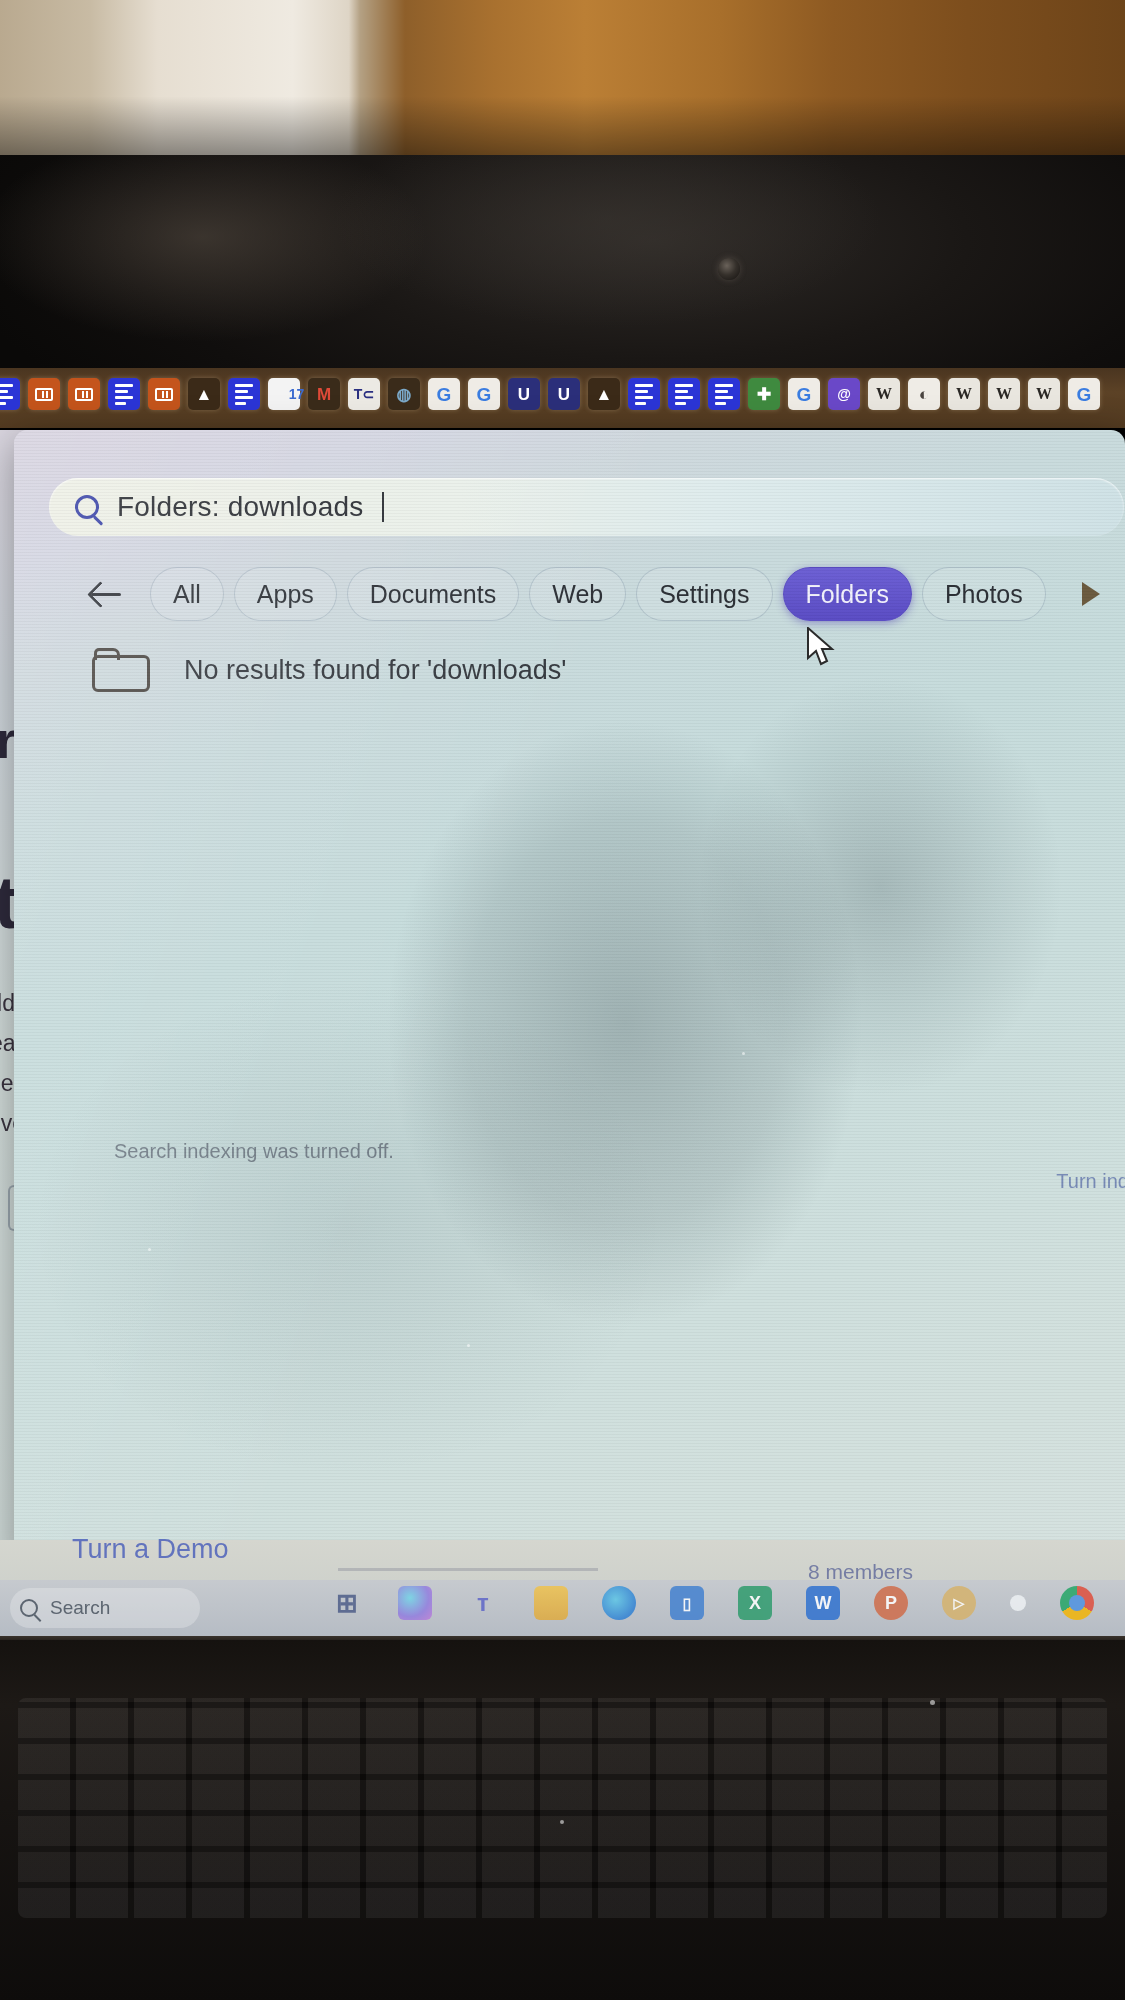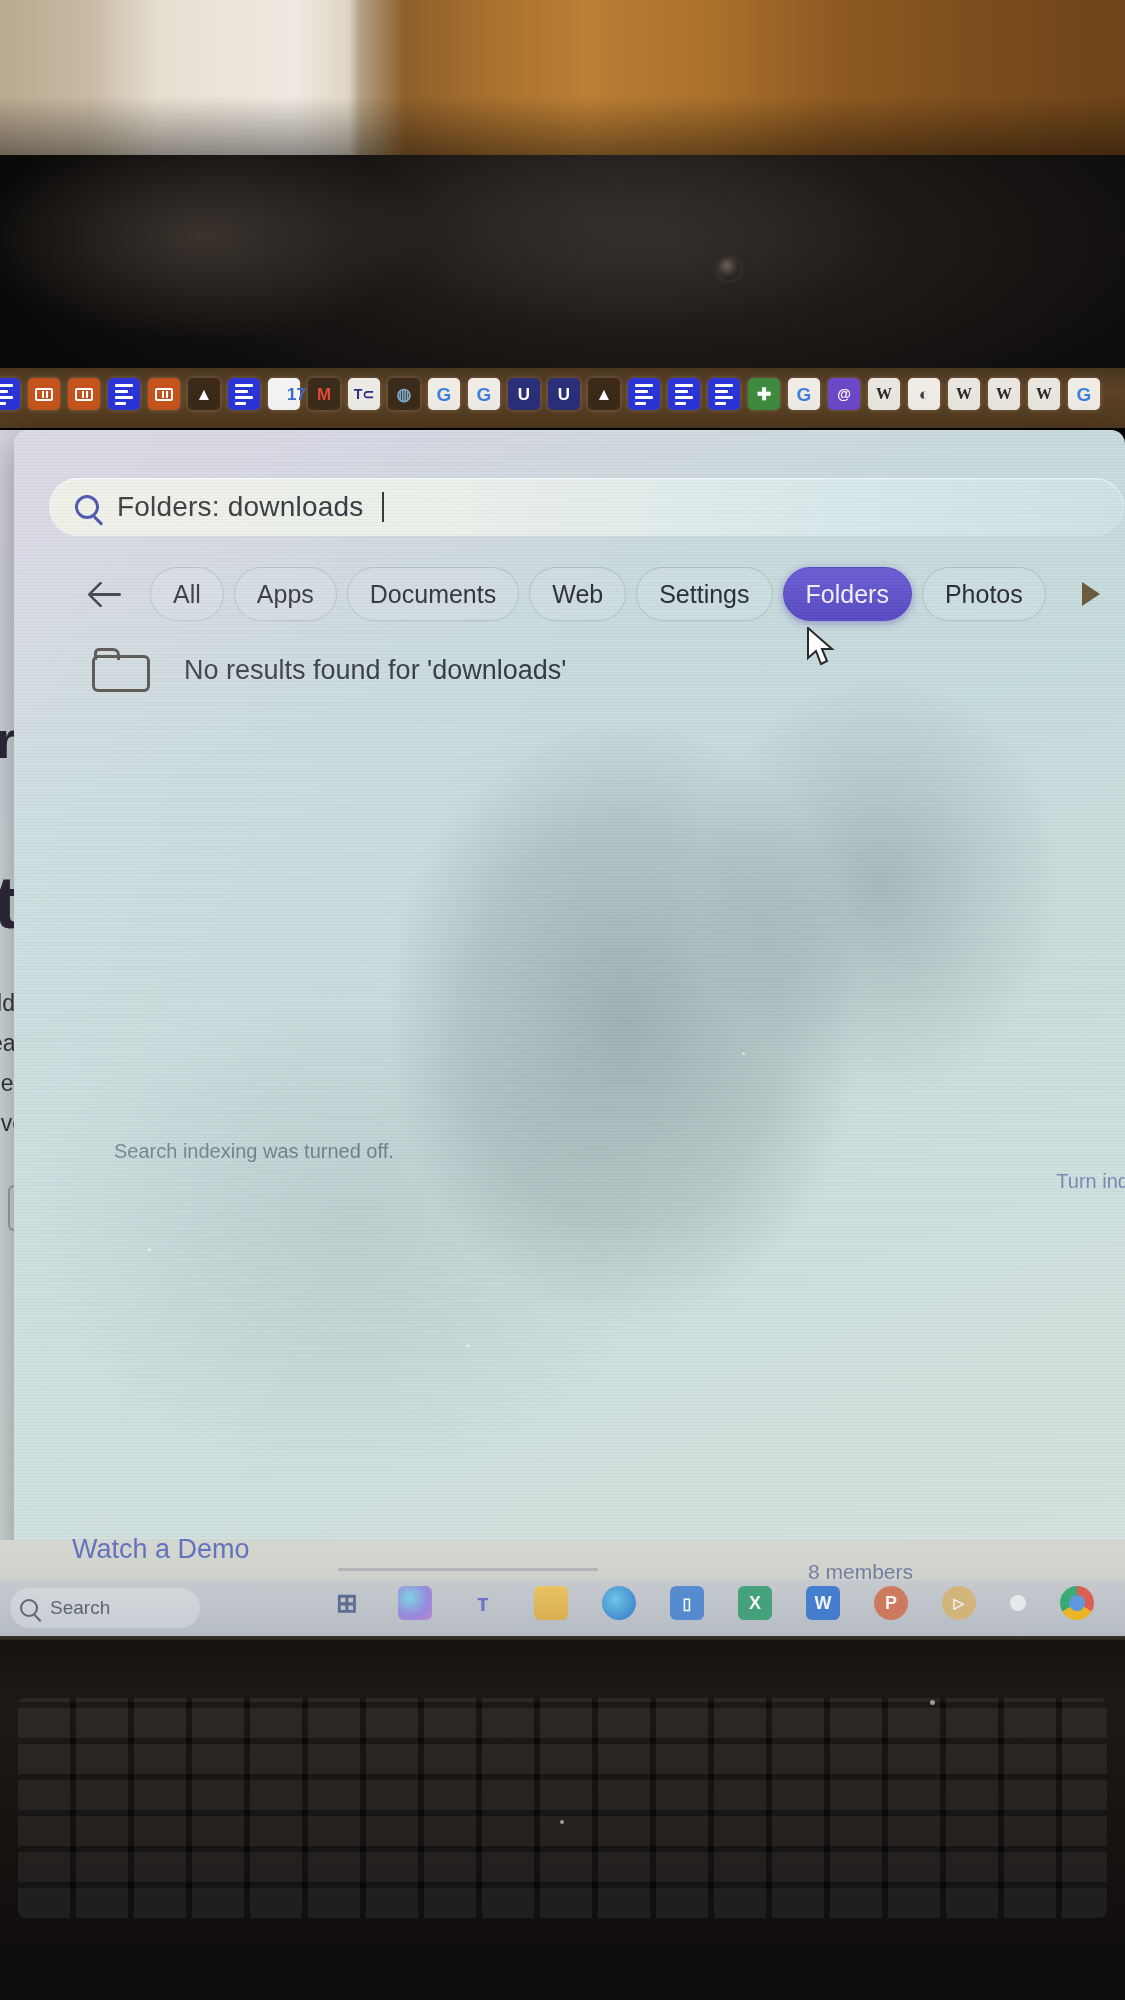--- a/index.html
+++ b/index.html
@@ -49,21 +49,21 @@
   .bm-row { position:absolute; left:-12px; top:10px; display:flex; gap:8px; align-items:center; }
   .bm {
     width:32px; height:32px; border-radius:5px; flex:0 0 auto;
     display:flex; align-items:center; justify-content:center;
     font-size:17px; font-weight:bold; color:#fff; line-height:1;
     box-shadow: 0 0 5px rgba(255,230,190,.25);
   }
   .bm.docs   { background:#2b35d6; }
   .bm.slides { background:#c4541c; }
   .bm.drive  { background:#3b2a18; }
-  .bm.cal    { background:#f3f3f3; color:#3b6ad0; font-size:17px;padding-left:25px; }
+  .bm.cal    { background:#f3f3f3; color:#3b6ad0; font-size:14px;padding-left:25px; }
   .bm.gmail  { background:#3a2b1a; color:#e04a38; }
   .bm.tc     { background:#eceae4; color:#2a2f80; font-size:14px; }
   .bm.globe  { background:#3a2b1a; color:#7ba9c9; }
   .bm.g      { background:#efece6; color:#3b7de0; font-size:19px; }
   .bm.shield { background:#2b2f7a; }
   .bm.forms  { background:#3f8a3f; }
   .bm.at     { background:#6a48c8; font-size:14px; }
   .bm.wiki   { background:#e9e6df; color:#2a2724; font-size:16px; font-family:"Liberation Serif", serif; }
   .bm.opera  { background:#efece6; color:#4a4440; }
   .bm-bars { display:flex; flex-direction:column; gap:3px; width:18px; }
@@ -408,21 +408,21 @@
     </div>
 
     <div class="indexnote">Search indexing was turned off.</div>
     <div class="indexlink">Turn ind</div>
 
     <div class="reflect"></div>
     <div class="scanlines"></div>
   </div>
 
   <div class="demostrip"></div>
-  <div class="demolabel">Watch a Demo</div>
+  <div class="demolabel">Turn a Demo</div>
   <div class="demobar"></div>
   <div class="members">8 members</div>
 
   <div class="taskbar"></div>
   <div class="tb-search">
     <span class="tb-mag"></span>
     <span>Search</span>
   </div>
   <div class="tb-icons" id="tb-icons">
       <div class="tbi start">⊞</div>

